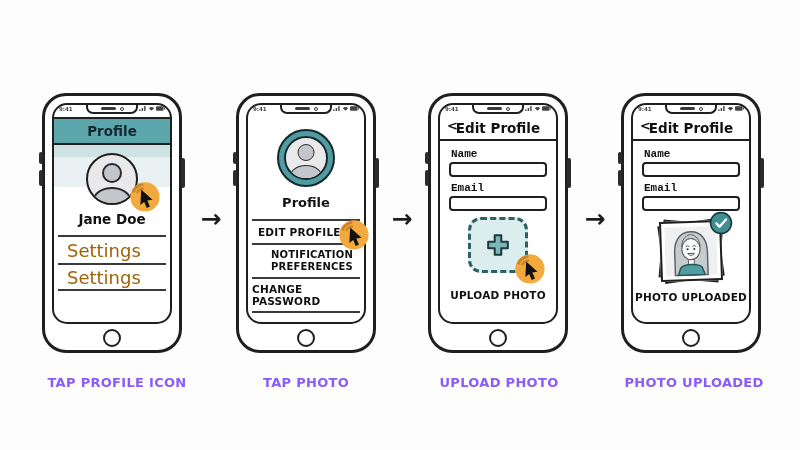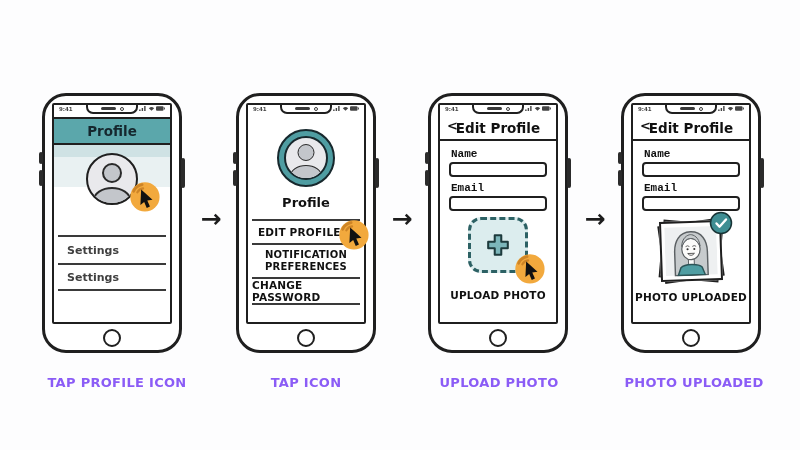--- a/index.html
+++ b/index.html
@@ -8,21 +8,21 @@
   .canvas { position:relative; width:800px; height:450px; background:#fdfdfe; }
 
   
   .phone { position:absolute; top:93px; width:140px; height:260px; background:#fff;
            border:3px solid #1f1f1f; border-radius:24px; }
   .side-btn { position:absolute; width:4px; background:#2b2b2b; border-radius:2px; }
   .sb-l1 { left:-6px; top:56px; height:12px; }
   .sb-l2 { left:-6px; top:74px; height:16px; }
   .sb-r  { right:-6px; top:62px; height:30px; }
   .screen { position:absolute; left:7px; right:7px; top:7px; bottom:26px;
-            border:2px solid #1f1f1f; border-radius:2px; background:#fff; }
+            border:2px solid #1f1f1f; border-radius:15px; background:#fff; }
   .clip { overflow:hidden; }
   .home { position:absolute; bottom:3px; left:50%; transform:translateX(-50%);
           width:18px; height:18px; border:2.5px solid #1f1f1f; border-radius:50%; background:#fff; }
   .notch { position:absolute; top:0; left:50%; transform:translateX(-50%); width:52px; height:9px;
            border:2px solid #1f1f1f; border-top:none; border-radius:0 0 7px 7px; background:#fff;
            display:flex; align-items:center; justify-content:center; gap:4px; z-index:6; }
   .speaker { width:15px; height:3px; background:#3a3a3a; border-radius:2px; }
   .cam { width:4px; height:4px; border:1.3px solid #3a3a3a; border-radius:50%; }
   .statusbar { position:absolute; top:1px; left:5px; right:5px; display:flex;
                justify-content:space-between; align-items:flex-start; z-index:5; }
@@ -43,42 +43,42 @@
              background:#c3c6cb; border:2px solid #2a2a2a; border-radius:50%; }
   .av-body { position:absolute; bottom:-10px; left:50%; transform:translateX(-50%); width:38px; height:26px;
              background:#c3c6cb; border:2px solid #2a2a2a; border-radius:50% 50% 0 0; }
   .cursor { position:absolute; width:34px; height:34px; z-index:7; }
   .p1-cursor { left:73px; top:74px; }
   .p1-name { position:absolute; top:106px; width:100%; text-align:center;
              font-size:13.5px; font-weight:bold; color:#111; }
   .menu-list { position:absolute; left:4px; right:4px; }
   .p1-menu { top:130px; }
   .menu-row { border-top:2px solid #3a3a3a; height:28px; display:flex; align-items:center;
-              padding-left:9px; font-size:11px; font-weight:bold; color:#404040; }
+              padding-left:9px; font-size:18px; font-weight:normal; color:#a16207; }
   .menu-row:last-child { border-bottom:2px solid #3a3a3a; }
 
   
   .ring { position:absolute; top:24px; left:50%; transform:translateX(-50%); width:58px; height:58px;
           border-radius:50%; background:#4f9da2; border:2.5px solid #17282d;
           display:flex; align-items:center; justify-content:center; }
   .avatar2 { width:44px; height:44px; border:2px solid #17282d; border-radius:50%;
              background:#e9e9ec; position:relative; overflow:hidden; }
   .av-head2 { position:absolute; top:6px; left:50%; transform:translateX(-50%); width:17px; height:17px;
               background:#c3c6cb; border:1.8px solid #2a2a2a; border-radius:50%; }
   .av-body2 { position:absolute; bottom:-9px; left:50%; transform:translateX(-50%); width:32px; height:22px;
               background:#c3c6cb; border:1.8px solid #2a2a2a; border-radius:50% 50% 0 0; }
   .p2-title { position:absolute; top:90px; width:100%; text-align:center;
               font-size:13px; font-weight:bold; color:#111; }
   .p2-menu { top:114px; }
   .p2-row { border-top:2px solid #3a3a3a; display:flex; align-items:center; justify-content:center;
             font-size:10.5px; font-weight:bold; color:#111; letter-spacing:0.2px; }
   .p2-row.r1 { height:24px; justify-content:flex-start; padding-left:6px; }
-  .p2-row.r2 { height:34px; text-align:center; }
+  .p2-row.r2 { height:34px; text-align:right; }
   .p2-row.r2 span { display:block; width:94px; line-height:1.2; font-size:10px; }
-  .p2-row.r3 { height:28px; }
+  .p2-row.r3 { height:36px; }
   .p2-row:last-child { border-bottom:2px solid #3a3a3a; }
   .p2-cursor { left:88px; top:112px; }
 
   
   .nav { position:absolute; top:11px; left:0; right:0; height:25px; border-bottom:2px solid #1f1f1f;
          display:flex; align-items:center; justify-content:center;
          font-size:13.5px; font-weight:bold; color:#111; }
   .back { position:absolute; left:7px; top:2px; font-size:13px; font-weight:bold; cursor:default; }
   .form { position:absolute; top:42px; left:9px; right:9px;font-family:Liberation Mono, monospace; }
   .flabel { font-size:11px; font-weight:bold; margin:1px 0 2px 2px; color:#111; }
@@ -149,20 +149,21 @@
       <div class="avatar p1-avatar">
         <span class="av-head"></span>
         <span class="av-body"></span>
       </div>
       <svg class="cursor p1-cursor" viewBox="0 0 36 36">
         <circle cx="19" cy="19" r="15.5" fill="#f2a93d"></circle>
         <path d="M7 13 A 12 12 0 0 1 16 6" stroke="#cd8426" stroke-width="3" fill="none" stroke-linecap="round"></path>
         <path d="M11 14 A 8 8 0 0 1 17 10" stroke="#cd8426" stroke-width="2.4" fill="none" stroke-linecap="round"></path>
         <path d="M15 11 L27 22 L21.5 22.8 L24.3 29 L20.9 30.6 L18.2 24.4 L14.2 27.6 Z" fill="#111"></path>
       </svg>
+      <div class="p1-name">Jane Doe</div>
       <div class="menu-list p1-menu">
         <div class="menu-row">Settings</div>
         <div class="menu-row">Settings</div>
       </div>
     </div>
     <div class="home"></div>
   </div>
 
   <div class="phone ph2">
     <div class="side-btn sb-l1"></div>
@@ -321,17 +322,17 @@
       <div class="p4-label">PHOTO UPLOADED</div>
     </div>
     <div class="home"></div>
   </div>
 
   <div class="arrow a1">→</div>
   <div class="arrow a2">→</div>
   <div class="arrow a3">→</div>
 
   <div class="caption c1">TAP PROFILE ICON</div>
-  <div class="caption c2">TAP ICON</div>
+  <div class="caption c2">TAP PHOTO</div>
   <div class="caption c3">UPLOAD PHOTO</div>
   <div class="caption c4">PHOTO UPLOADED</div>
 
 </div>
 
 </body></html>

